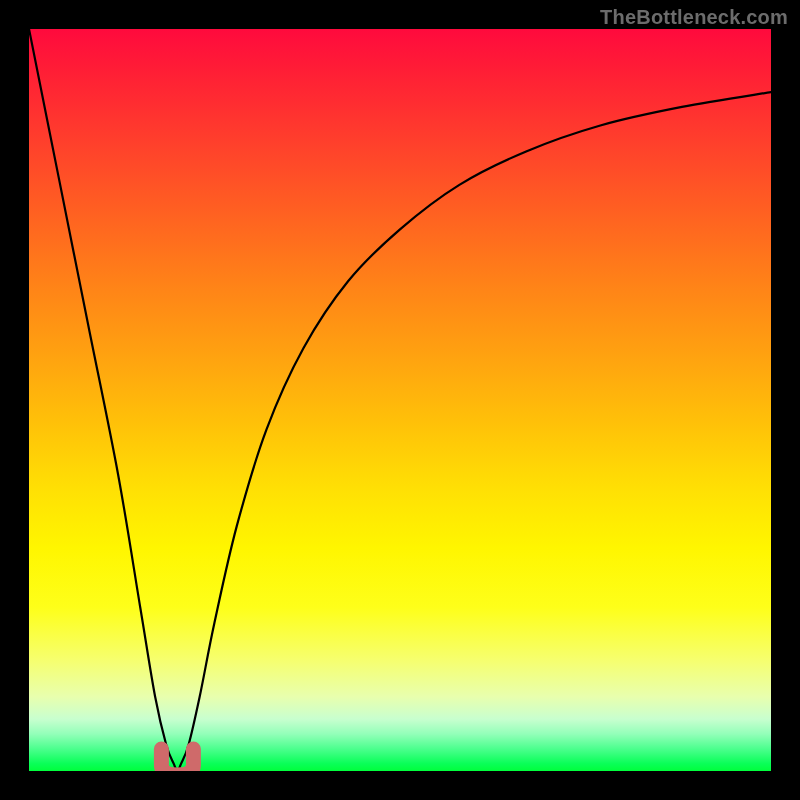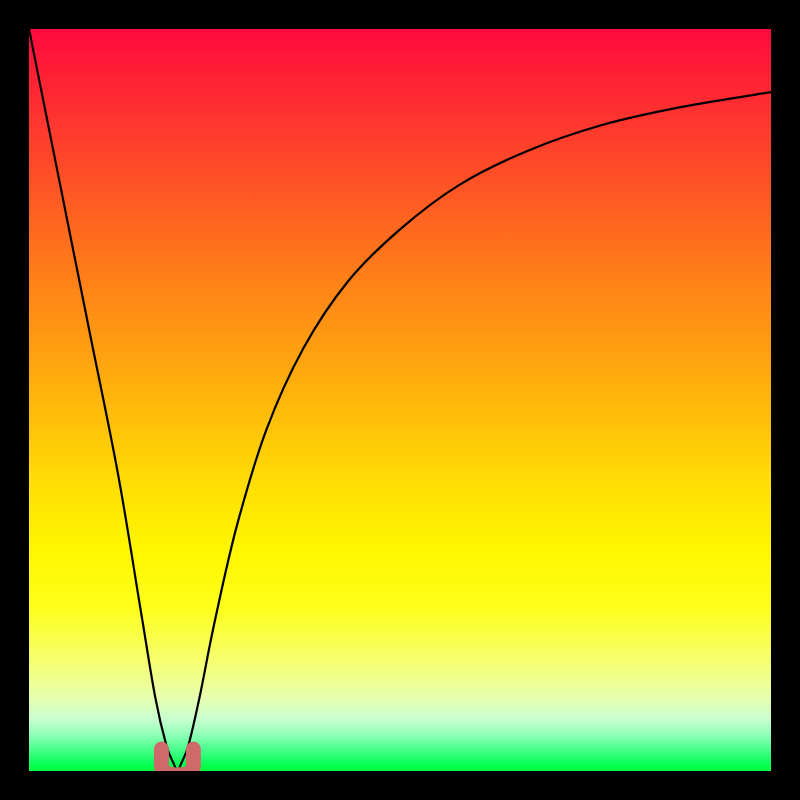--- a/index.html
+++ b/index.html
@@ -64,13 +64,14 @@
 
 <div class="frame">
   <div class="plot">
     <svg class="curve" viewBox="0 0 742 742" preserveAspectRatio="none">
 
       <path id="curve-path" fill="none" stroke="#000" stroke-width="2.2" stroke-linejoin="round" stroke-linecap="round" d="M 0 0 C 4.95 24.73,19.79 98.93,29.68 148.40 C 39.57 197.87,49.47 247.33,59.36 296.80 C 69.25 346.27,80.38 398.21,89.04 445.20 C 97.70 492.19,105.12 541.66,111.30 578.76 C 117.48 615.86,121.81 644.92,126.14 667.80 C 130.47 690.68,134.18 704.90,137.27 716.03 C 140.36 727.16,142.84 730.25,144.69 734.58 C 146.54 738.91,147.16 742.00,148.40 742.00 C 149.64 742.00,150.25 738.91,152.11 734.58 C 153.96 730.25,156.44 727.16,159.53 716.03 C 162.62 704.90,166.33 688.20,170.66 667.80 C 174.99 647.39,179.32 622.04,185.50 593.60 C 191.68 565.16,199.10 529.29,207.76 497.14 C 216.42 464.99,226.31 430.36,237.44 400.68 C 248.57 371.00,260.94 343.79,274.54 319.06 C 288.14 294.33,302.98 272.07,319.06 252.28 C 335.14 232.49,352.45 216.42,371.00 200.34 C 389.55 184.26,409.34 168.80,430.36 155.82 C 451.38 142.83,473.64 132.32,497.14 122.43 C 520.64 112.54,545.37 103.88,571.34 96.46 C 597.31 89.04,624.52 83.47,652.96 77.91 C 681.40 72.34,727.16 65.54,742.00 63.07"></path>
 
       <path id="marker-path" fill="none" stroke="#cf6a6a" stroke-width="15" stroke-linecap="round" stroke-linejoin="round" d="M 132.4 720 L 132.4 736 Q 132.4 746 148.4 746 Q 164.4 746 164.4 736 L 164.4 720"></path>
     </svg>
   </div>
+  <div class="attrib">TheBottleneck.com</div>
 </div>
 
 </body></html>

